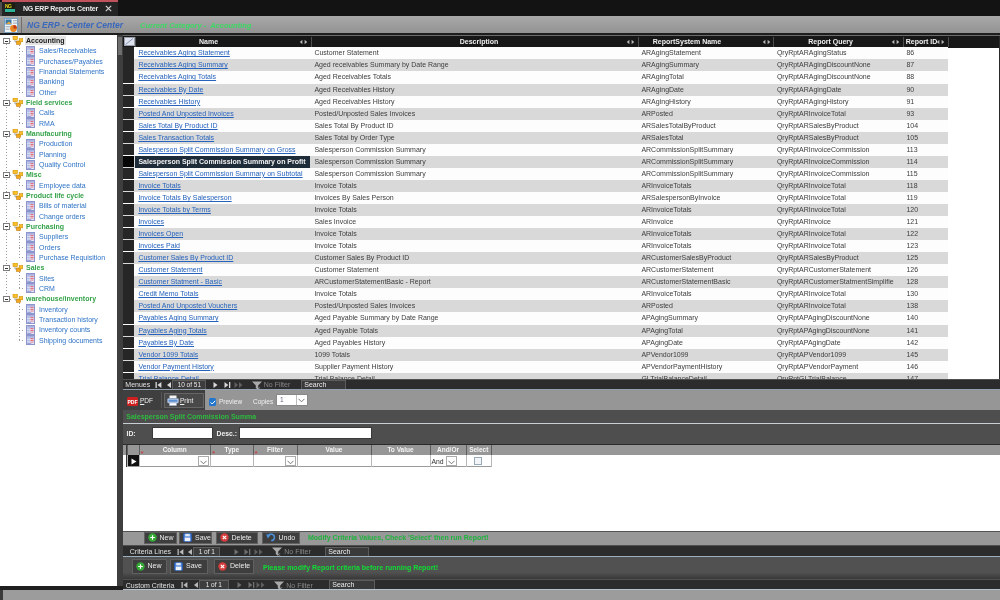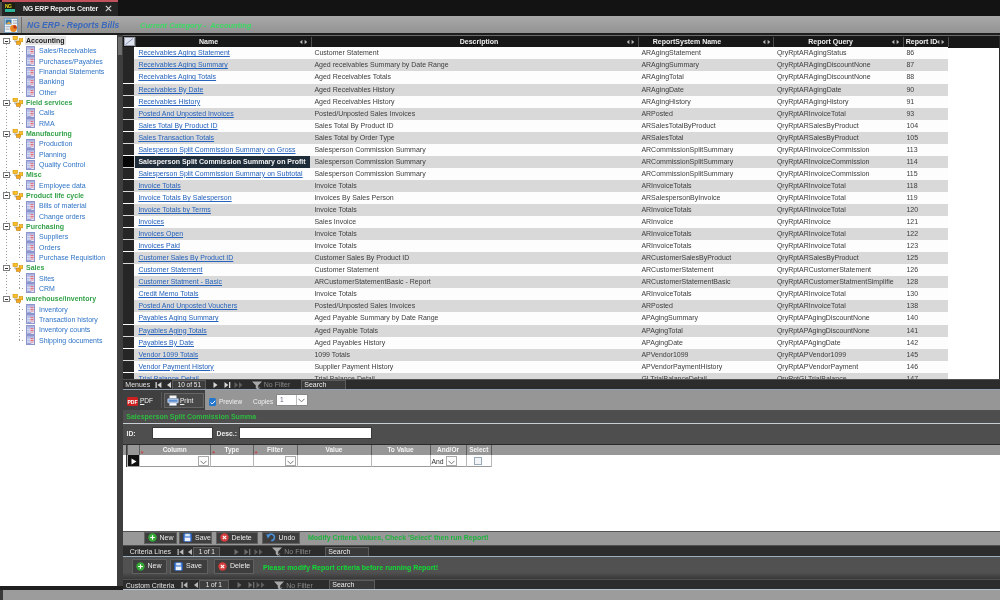--- a/index.html
+++ b/index.html
@@ -27,21 +27,21 @@
       <rect x="0.5" y="0.5" width="13" height="14" fill="#eef3f8" stroke="#7aa0c0"></rect>
       <rect x="1.5" y="1.5" width="6" height="5" fill="#3a78a8"></rect>
       <path d="M2 6 L5 3.5 L7.5 6 Z" fill="#e8a83c"></path>
       <rect x="9" y="2" width="4" height="1.3" fill="#b0b8c0"></rect>
       <rect x="9" y="4.5" width="4" height="1.3" fill="#b0b8c0"></rect>
       <rect x="1.5" y="8" width="5" height="1.3" fill="#b0b8c0"></rect>
       <rect x="1.5" y="10.5" width="4" height="1.3" fill="#b0b8c0"></rect>
       <circle cx="9.5" cy="10.5" r="3.4" fill="#e88820"></circle>
       <path d="M9.5 10.5 L12.9 10.5 A3.4 3.4 0 0 0 9.5 7.1 Z" fill="#c03818"></path>
     </svg>
-<div class="abs" style="left:27px;top:20px;color:#3a68bd;font-size:8.5px;font-weight:bold;font-style:italic;white-space:nowrap;">NG ERP - Reports Bills</div>
+<div class="abs" style="left:27px;top:20px;color:#3a68bd;font-size:8.5px;font-weight:bold;font-style:italic;white-space:nowrap;">NG ERP - Center Center</div>
 <div class="abs" style="left:140px;top:21px;color:#3bdb62;font-size:7.5px;font-weight:bold;font-style:italic;white-space:nowrap;">Current Category -&nbsp; Accounting</div>
 <div class="abs" style="left:0;top:35px;width:117px;height:551px;background:#fff;overflow:hidden;">
 <div class="abs" style="left:6px;top:5.5px;width:1px;height:258.2px;background:repeating-linear-gradient(to bottom,#9a9a9a 0,#9a9a9a 1px,transparent 1px,transparent 3px);"></div>
 <div class="abs" style="left:19px;top:9.5px;width:1px;height:47.6px;background:repeating-linear-gradient(to bottom,#9a9a9a 0,#9a9a9a 1px,transparent 1px,transparent 3px);"></div>
 <div class="abs" style="left:19px;top:71.5px;width:1px;height:16.7px;background:repeating-linear-gradient(to bottom,#9a9a9a 0,#9a9a9a 1px,transparent 1px,transparent 3px);"></div>
 <div class="abs" style="left:19px;top:102.5px;width:1px;height:27.0px;background:repeating-linear-gradient(to bottom,#9a9a9a 0,#9a9a9a 1px,transparent 1px,transparent 3px);"></div>
 <div class="abs" style="left:19px;top:143.8px;width:1px;height:6.3px;background:repeating-linear-gradient(to bottom,#9a9a9a 0,#9a9a9a 1px,transparent 1px,transparent 3px);"></div>
 <div class="abs" style="left:19px;top:164.4px;width:1px;height:16.7px;background:repeating-linear-gradient(to bottom,#9a9a9a 0,#9a9a9a 1px,transparent 1px,transparent 3px);"></div>
 <div class="abs" style="left:19px;top:195.4px;width:1px;height:27.0px;background:repeating-linear-gradient(to bottom,#9a9a9a 0,#9a9a9a 1px,transparent 1px,transparent 3px);"></div>
 <div class="abs" style="left:19px;top:236.8px;width:1px;height:16.7px;background:repeating-linear-gradient(to bottom,#9a9a9a 0,#9a9a9a 1px,transparent 1px,transparent 3px);"></div>

